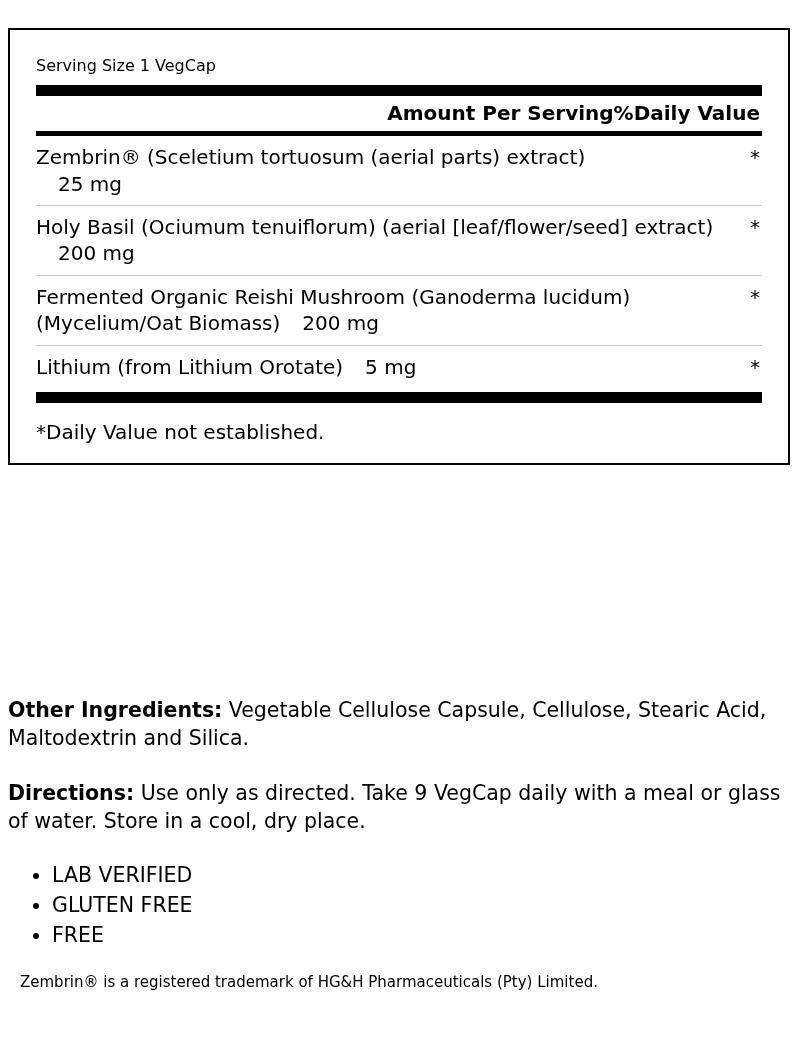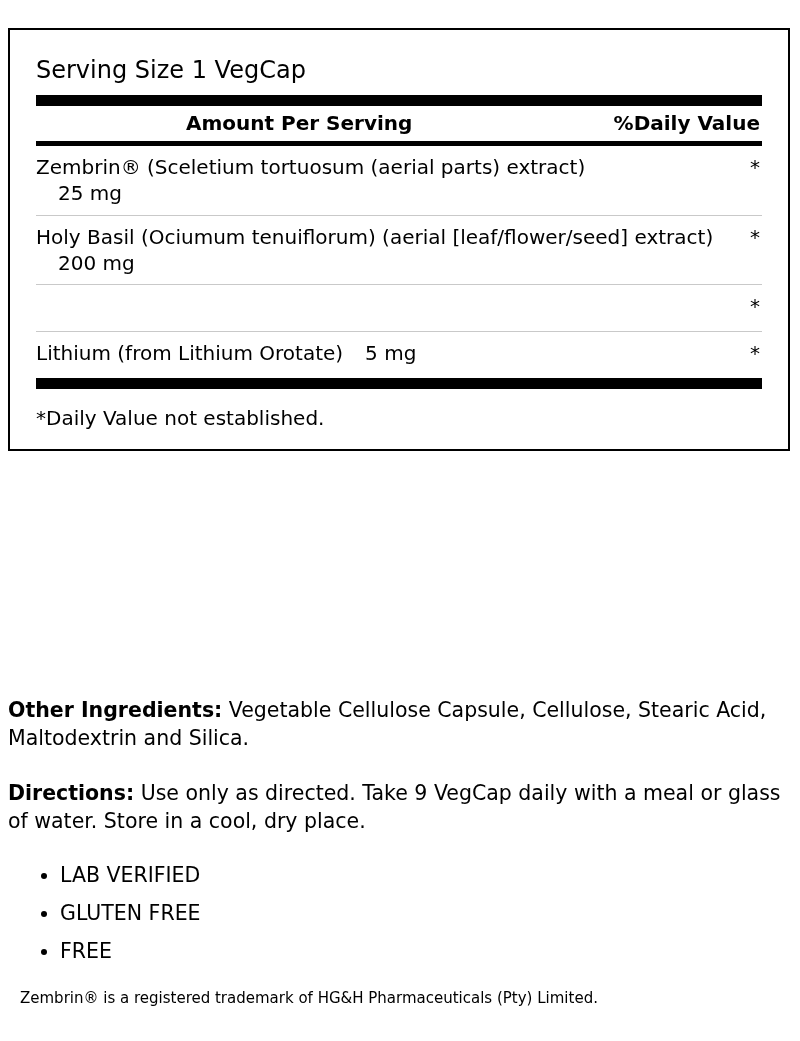--- a/index.html
+++ b/index.html
@@ -33,42 +33,42 @@
     padding: 26px 26px 18px 26px;
   }
   .sf-title {
     font-size: 34px;
     font-weight: bold;
     letter-spacing: 0.1px;
     line-height: 1.1;
     margin: 0 0 22px 0;
   }
   .sf-serving {
-    font-size: 24px;
+    font-size: 16px;
     line-height: 1.2;
     margin: 0 0 10px 0;
   }
   .rule-thick {
     height: 11px;
     background: #000;
     margin: 0;
   }
   .rule-medium {
     height: 5px;
     background: #000;
     margin: 0;
   }
   .rule-thin {
     height: 1px;
     background: #c9c9c9;
     margin: 0;
   }
   .hdr-row {
     display: flex;
-    justify-content: space-between;
+    justify-content: flex-end;
     align-items: baseline;
     font-size: 20px;
     font-weight: bold;
     padding: 5px 0 6px 0;
   }
   .hdr-amount {
     margin-left: 150px;
   }
   .hdr-dv {
     margin-right: 2px;
@@ -121,21 +121,21 @@
   .para b { font-weight: bold; }
 
   ul.claims {
     margin: 0 0 22px 0;
     padding-left: 44px;
     list-style: disc;
   }
   ul.claims li {
     font-size: 20.5px;
     line-height: 1.45;
-    margin: 8px;
+    margin: 0;
   }
   .trademark {
     font-size: 15px;
     line-height: 1.38;
     margin: 12px;
   }
 </style>
 </head>
 <body>
 
@@ -167,20 +167,23 @@
     <div class="ing-row">
       <div class="ing-inline">
         <span>Holy Basil (Ociumum tenuiflorum) (aerial [leaf/flower/seed] extract)</span><span class="amt">200 mg</span>
       </div>
       <span class="ing-dv">*</span>
     </div>
 
     <div class="rule-thin"></div>
 
     <div class="ing-row">
+      <div class="ing-inline">
+        <span>Fermented Organic Reishi Mushroom (Ganoderma lucidum) (Mycelium/Oat Biomass)</span><span class="amt">200 mg</span>
+      </div>
       <span class="ing-dv">*</span>
     </div>
 
     <div class="rule-thin"></div>
 
     <div class="ing-row">
       <div class="ing-inline">
         <span>Lithium (from Lithium Orotate)</span><span class="amt">5 mg</span>
       </div>
       <span class="ing-dv">*</span>

